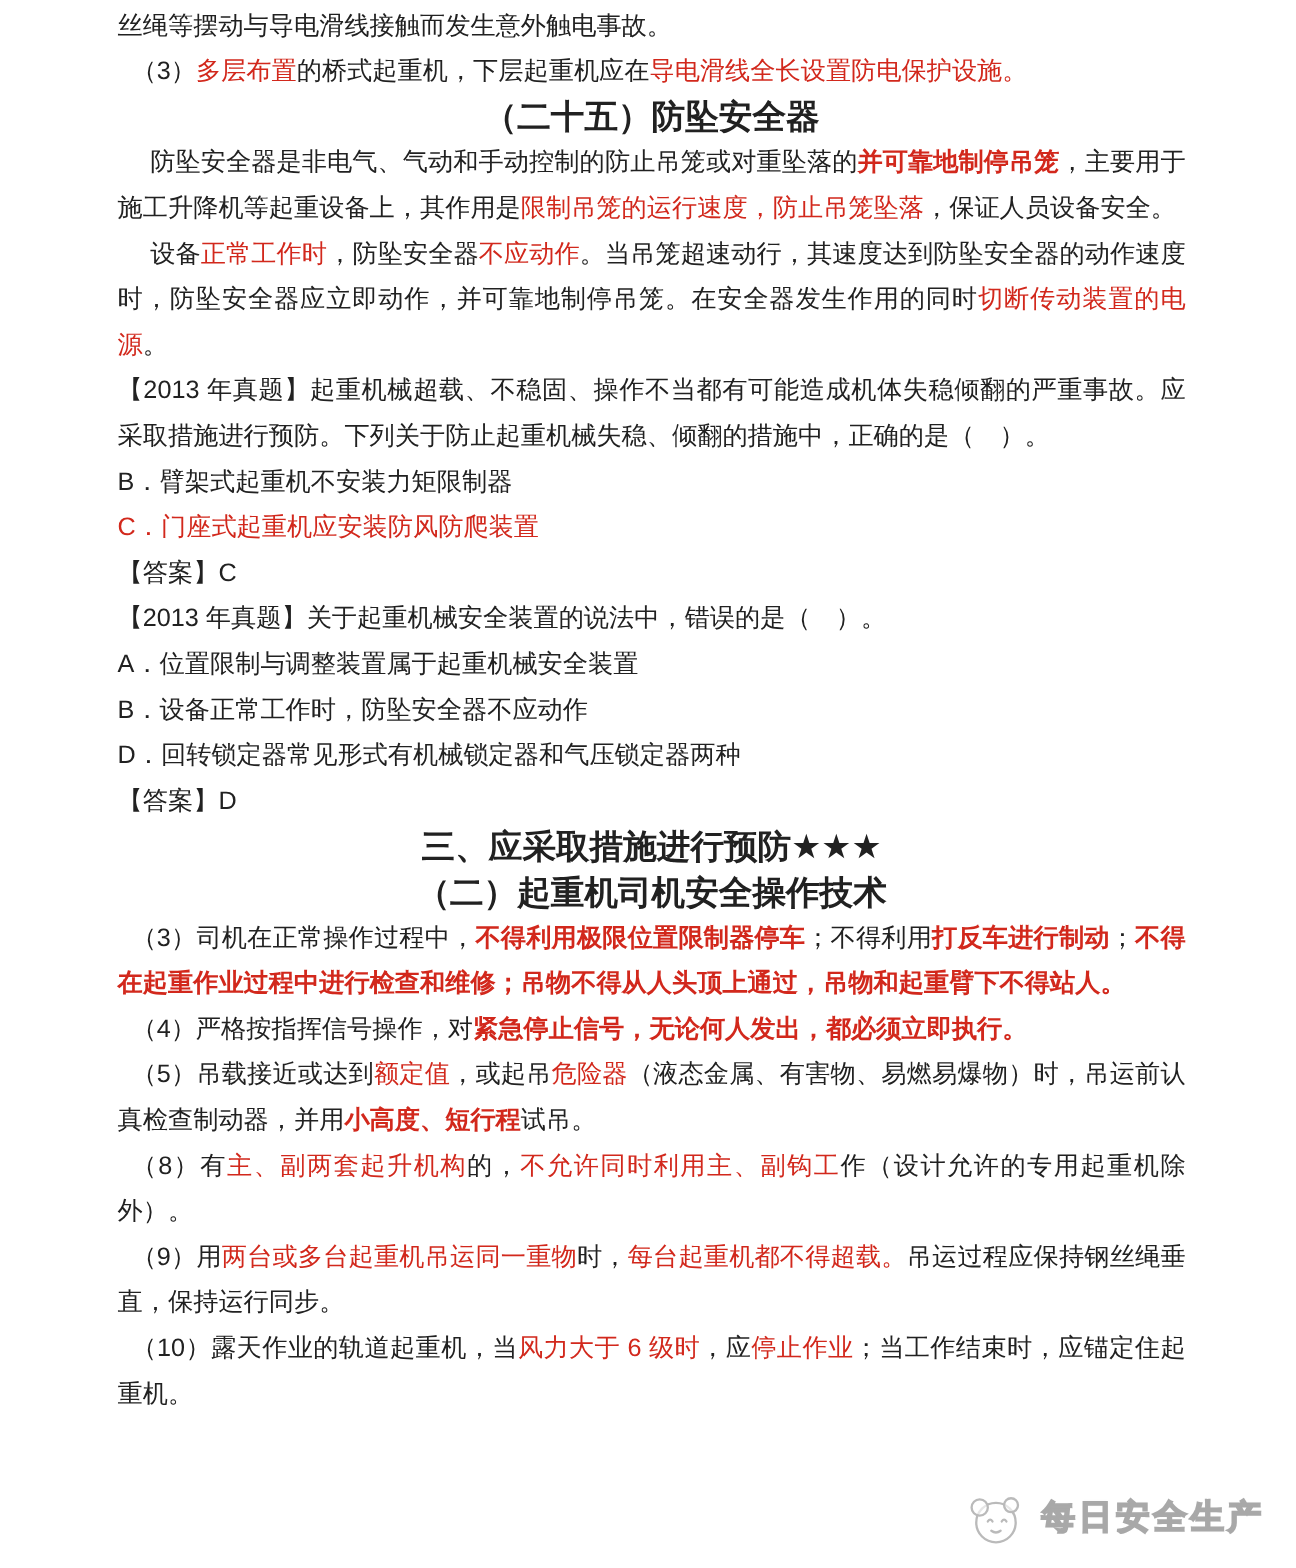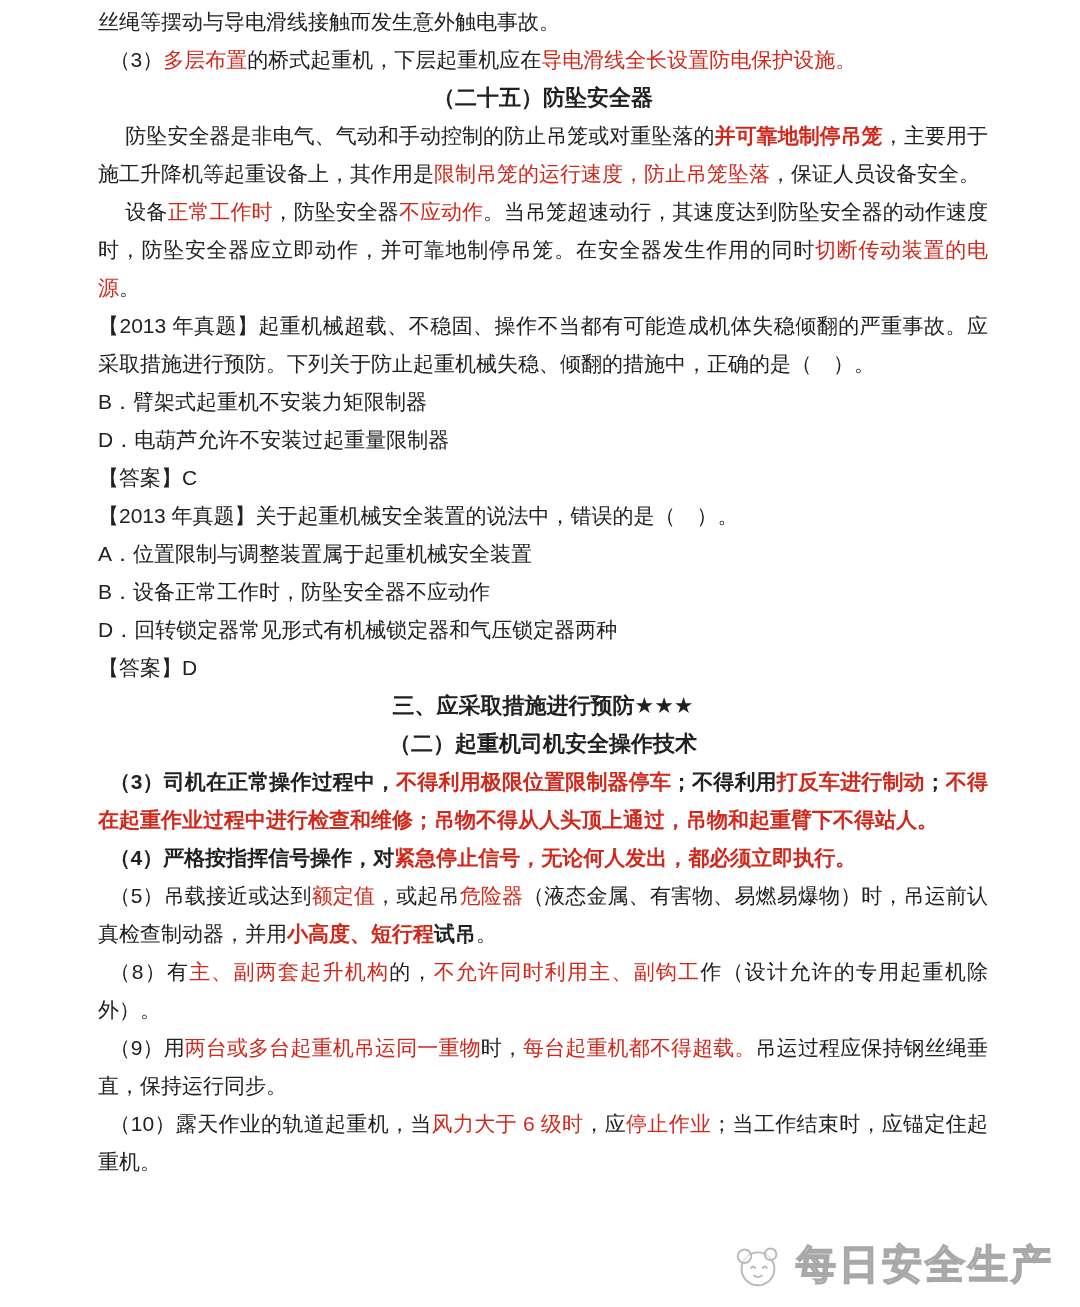--- a/index.html
+++ b/index.html
@@ -10,52 +10,52 @@
   .doc {
     position: absolute; left: 0; top: 0; width: 1080px;
     padding: 3px 92px 0 98px; box-sizing: border-box;
     font-size: 21px; line-height: 38px; color: var(--ink, #212121);
     text-align: justify;
   }
   .para { margin: 0; }
   .ind1 { text-indent: 0.55em; }
   .ind2 { text-indent: 1.3em; }
   .heading {
-    margin: 0; text-align: center; font-weight: bold; font-size: 22px;
+    margin: 0; text-align: center; font-weight: bold; font-size: 28px;
     text-indent: 0; line-height: 38px;
   }
   .r  { color: var(--red, #d2281c); }
-  .b  { font-weight: bold; }
+  .b  { font-weight: normal; }
   .rb { color: var(--red, #d2281c); font-weight: bold; }
   .watermark {
     position: absolute; right: 26px; bottom: 14px;
     display: flex; align-items: center; gap: 10px;
     pointer-events: none;
   }
   .wm-logo { width: 58px; height: 58px; opacity: 0.8; }
   .wm-text {
-    font-size: 40px; font-weight: bold; letter-spacing: 3px;
+    font-size: 28px; font-weight: bold; letter-spacing: 3px;
     color: rgba(255,255,255,0.72);
     -webkit-text-stroke: 1.5px rgba(155,155,155,0.85);
     text-shadow: 0 0 1px rgba(170,170,170,0.6);
     white-space: nowrap;
   }
 </style>
 </head>
 <body>
 
 <div class="doc">
     <div class="para"><span>丝绳等摆动与导电滑线接触而发生意外触电事故。</span></div>
     <div class="para ind1"><span>（3）</span><span class="r">多层布置</span><span>的桥式起重机，下层起重机应在</span><span class="r">导电滑线全长设置防电保护设施。</span></div>
     <div class="heading"><span>（二十五）防坠安全器</span></div>
     <div class="para ind2"><span>防坠安全器是非电气、气动和手动控制的防止吊笼或对重坠落的</span><span class="rb">并可靠地制停吊笼</span><span>，主要用于施工升降机等起重设备上，其作用是</span><span class="r">限制吊笼的运行速度，防止吊笼坠落</span><span>，保证人员设备安全。</span></div>
     <div class="para ind2"><span>设备</span><span class="r">正常工作时</span><span>，防坠安全器</span><span class="r">不应动作</span><span>。当吊笼超速动行，其速度达到防坠安全器的动作速度时，防坠安全器应立即动作，并可靠地制停吊笼。在安全器发生作用的同时</span><span class="r">切断传动装置的电源</span><span>。</span></div>
     <div class="para"><span>【2013 年真题】起重机械超载、不稳固、操作不当都有可能造成机体失稳倾翻的严重事故。应采取措施进行预防。下列关于防止起重机械失稳、倾翻的措施中，正确的是（　）。</span></div>
     <div class="para"><span>B．臂架式起重机不安装力矩限制器</span></div>
-    <div class="para"><span>D．电葫芦允许不安装过起重量限制器</span></div>
+    <div class="para"><span class="r">C．门座式起重机应安装防风防爬装置</span></div>
     <div class="para"><span>【答案】C</span></div>
     <div class="para"><span>【2013 年真题】关于起重机械安全装置的说法中，错误的是（　）。</span></div>
     <div class="para"><span>A．位置限制与调整装置属于起重机械安全装置</span></div>
     <div class="para"><span>B．设备正常工作时，防坠安全器不应动作</span></div>
     <div class="para"><span>D．回转锁定器常见形式有机械锁定器和气压锁定器两种</span></div>
     <div class="para"><span>【答案】D</span></div>
     <div class="heading"><span>三、应采取措施进行预防★★★</span></div>
     <div class="heading"><span>（二）起重机司机安全操作技术</span></div>
     <div class="para ind1"><span class="b">（3）司机在正常操作过程中，</span><span class="rb">不得利用极限位置限制器停车</span><span class="b">；不得利用</span><span class="rb">打反车进行制动</span><span class="b">；</span><span class="rb">不得在起重作业过程中进行检查和维修；吊物不得从人头顶上通过，吊物和起重臂下不得站人。</span></div>
     <div class="para ind1"><span class="b">（4）严格按指挥信号操作，对</span><span class="rb">紧急停止信号，无论何人发出，都必须立即执行。</span></div>

